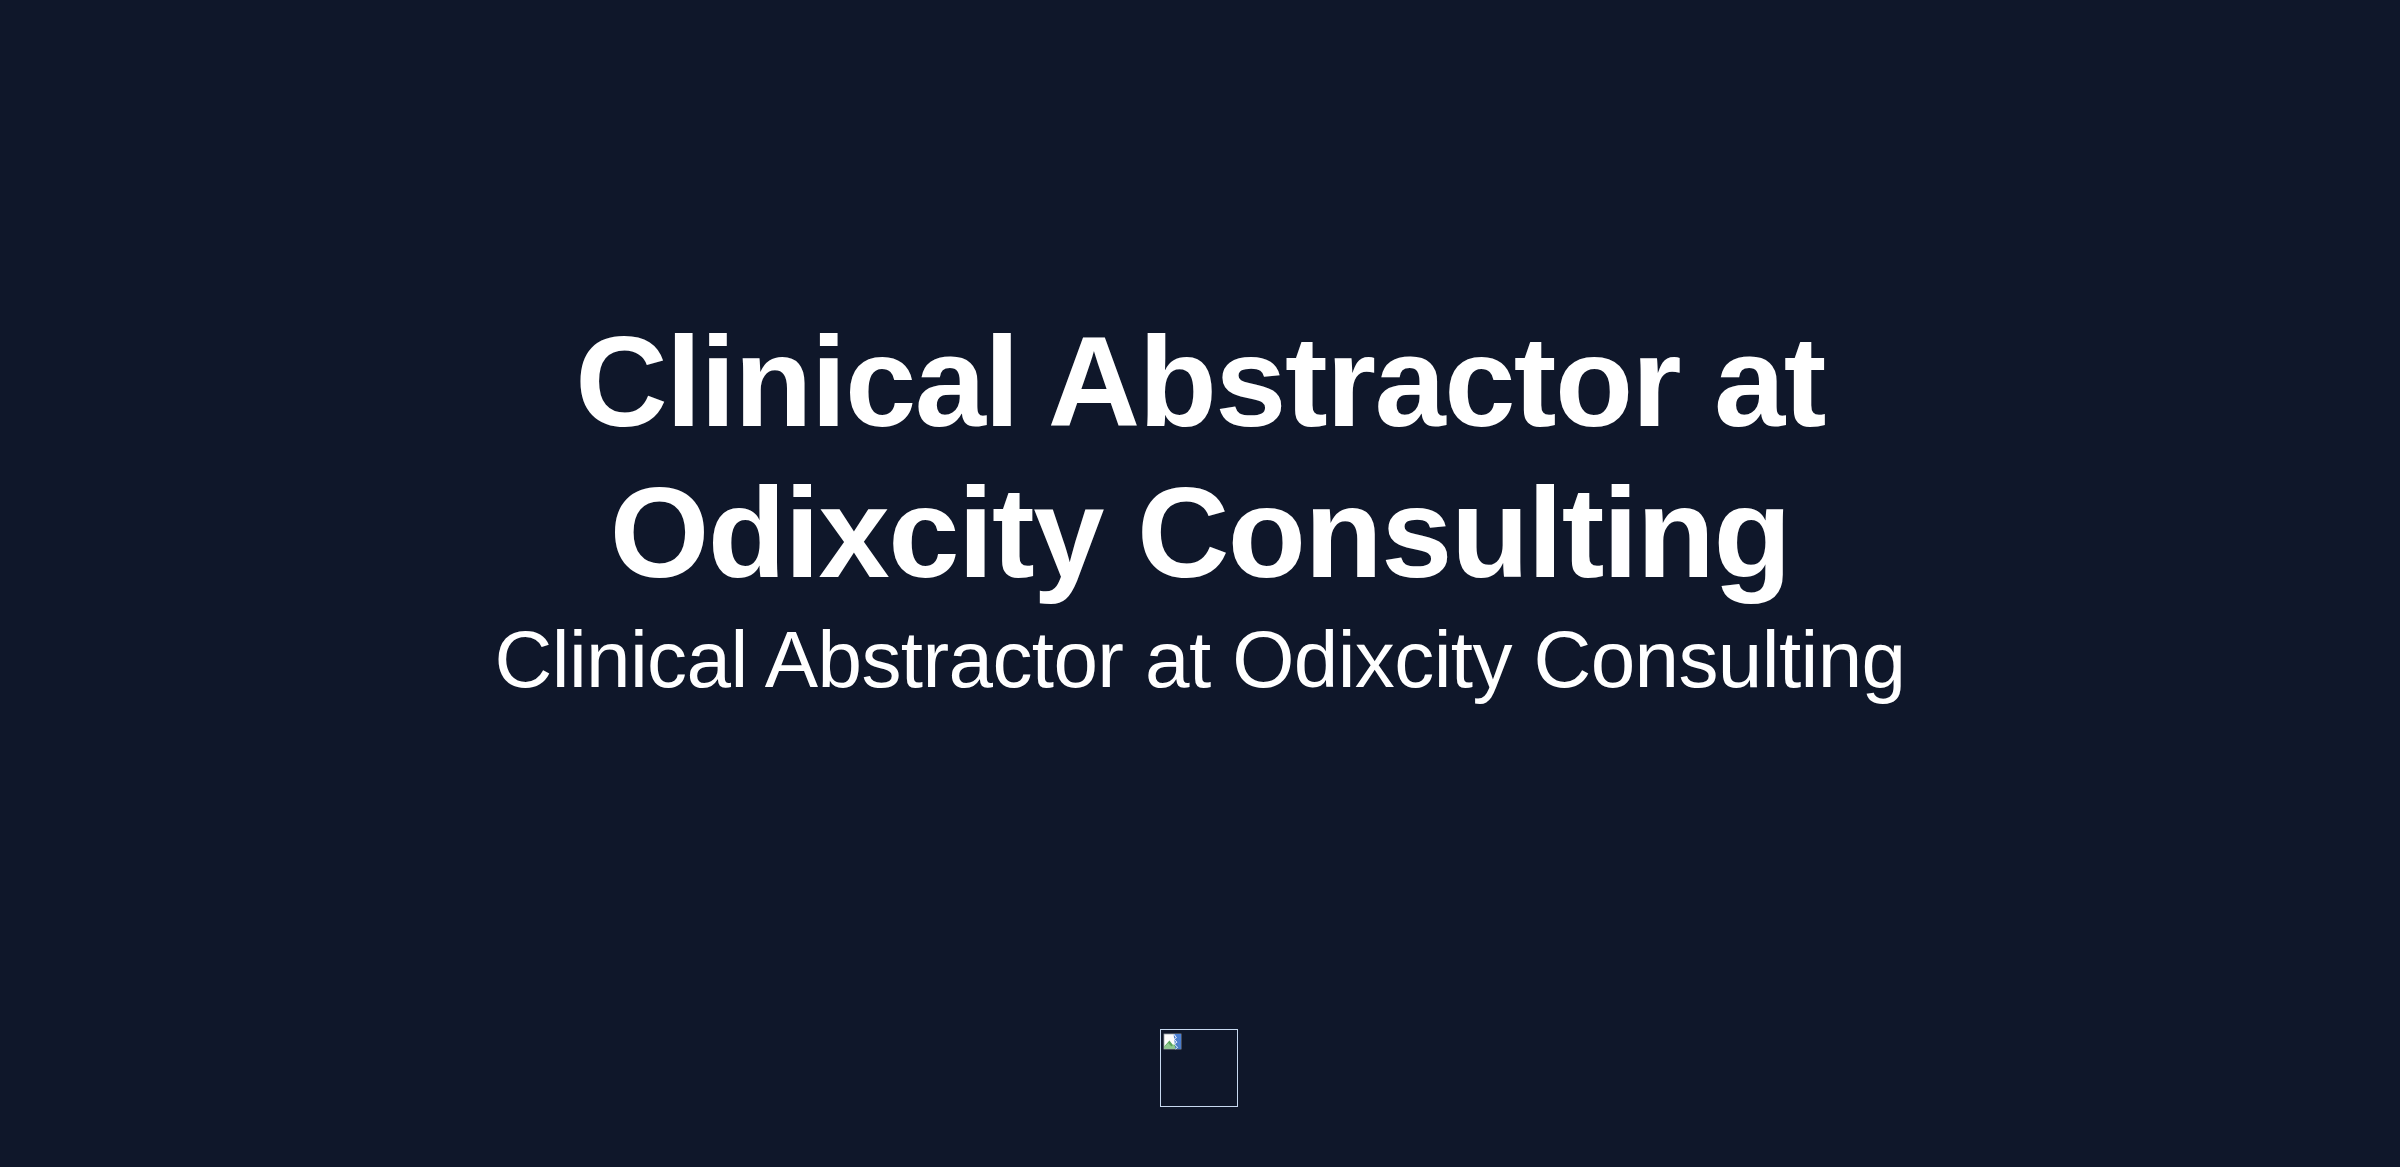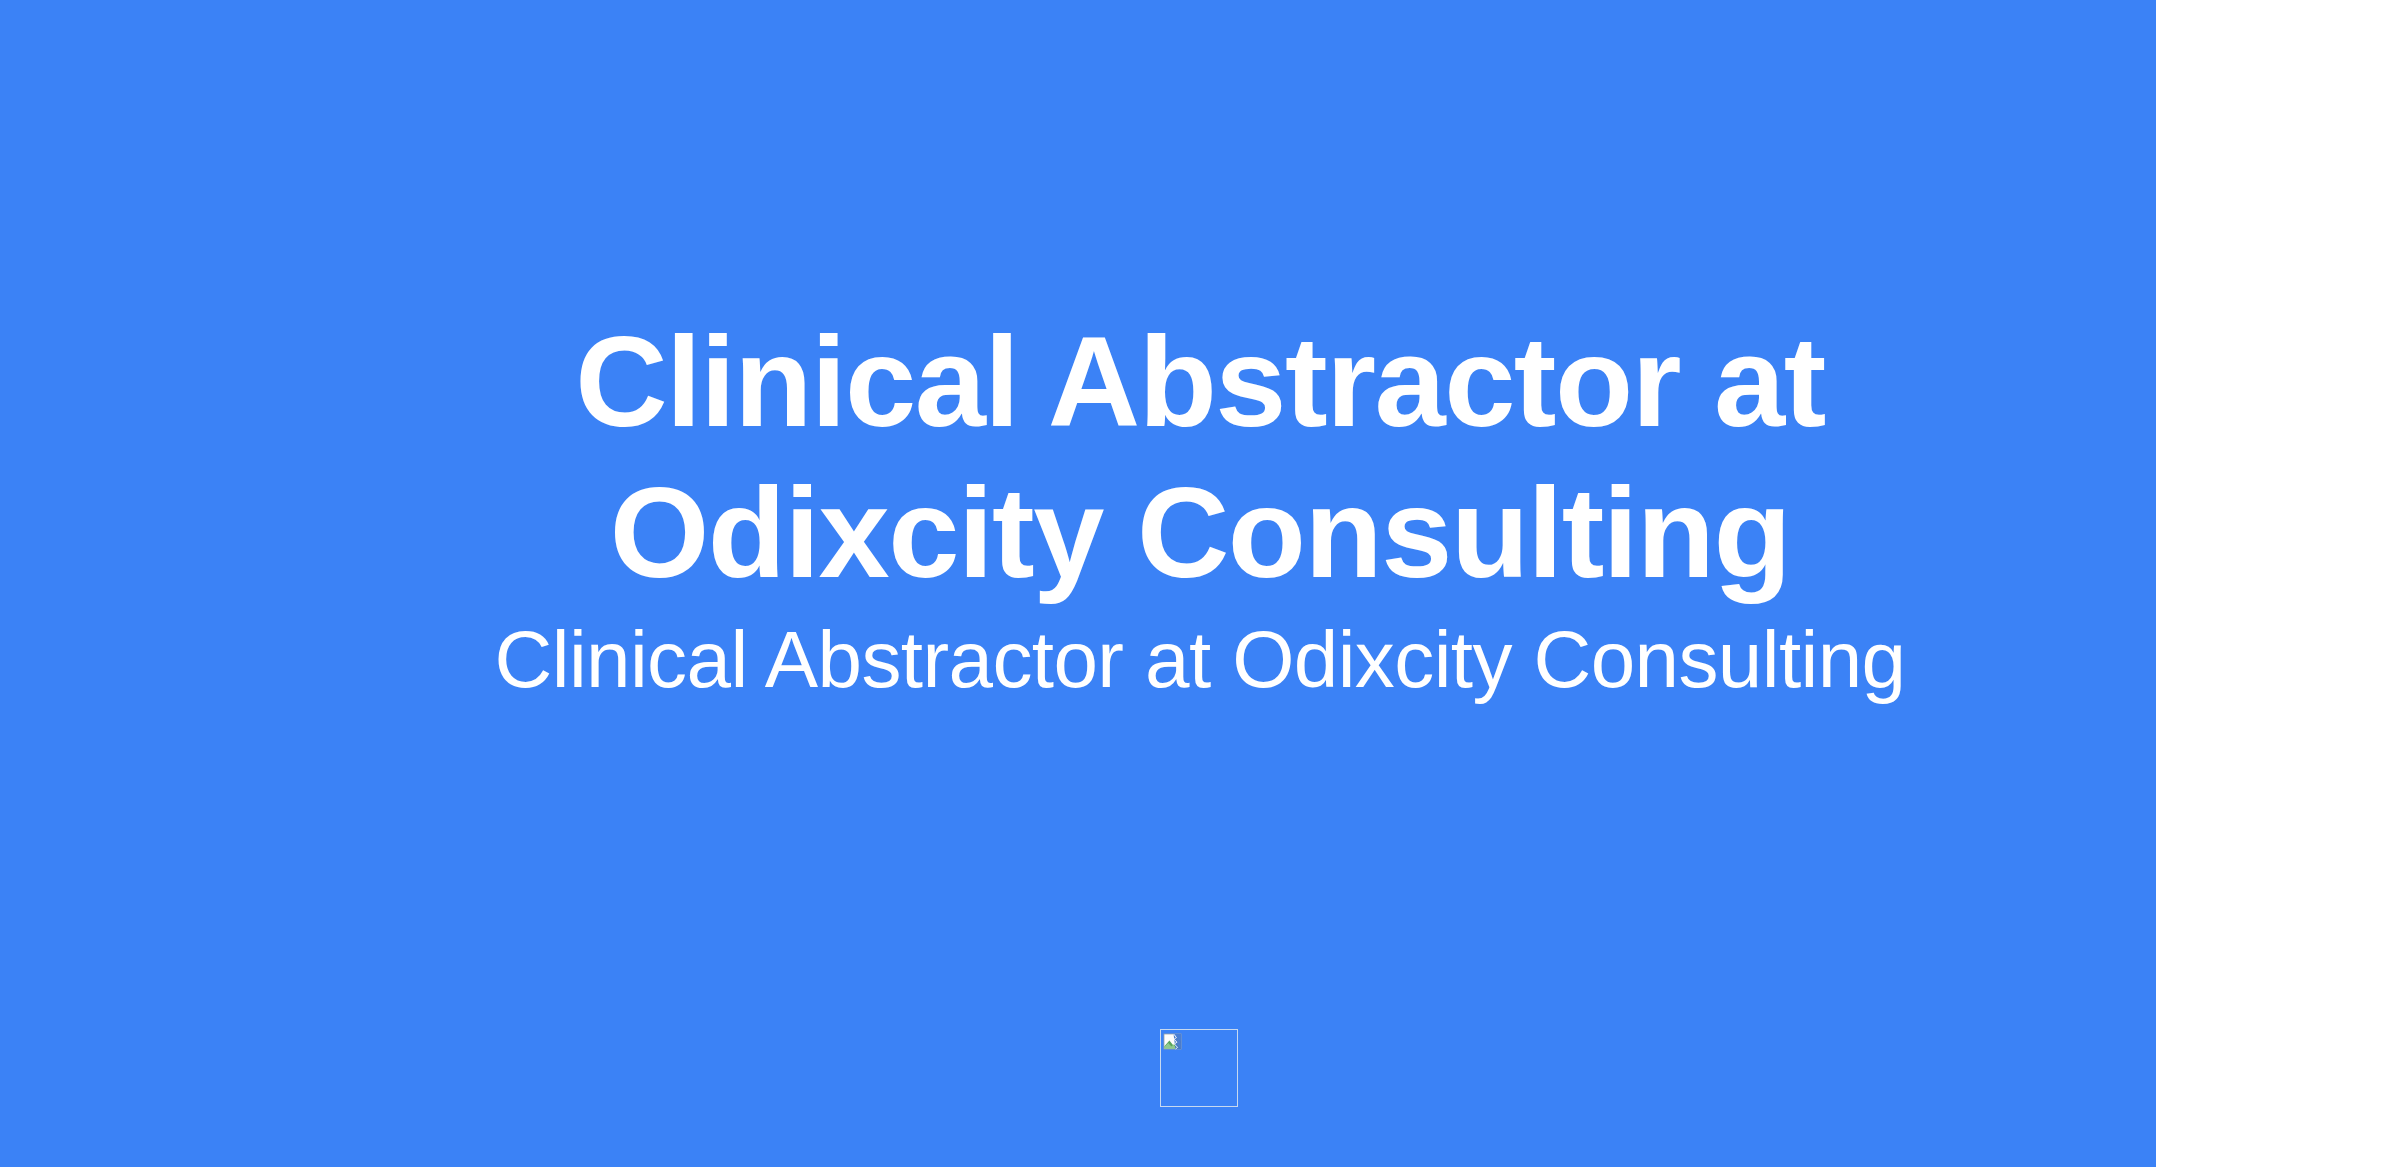--- a/index.html
+++ b/index.html
@@ -13,23 +13,23 @@
 
   body {
     font-family: "Liberation Sans", sans-serif;
     -webkit-font-smoothing: antialiased;
   }
 
   .hero {
     position: absolute;
     left: 0;
     top: 0;
-    width: 2156px;
+    width: 2400px;
     height: 1167px;
-    background: #3b82f6;
+    background: #0f172a;
     box-sizing: border-box;
   }
 
   .hero-inner {
     position: absolute;
     left: 0;
     top: 0;
     width: 2400px;
     height: 1167px;
     display: flex;

